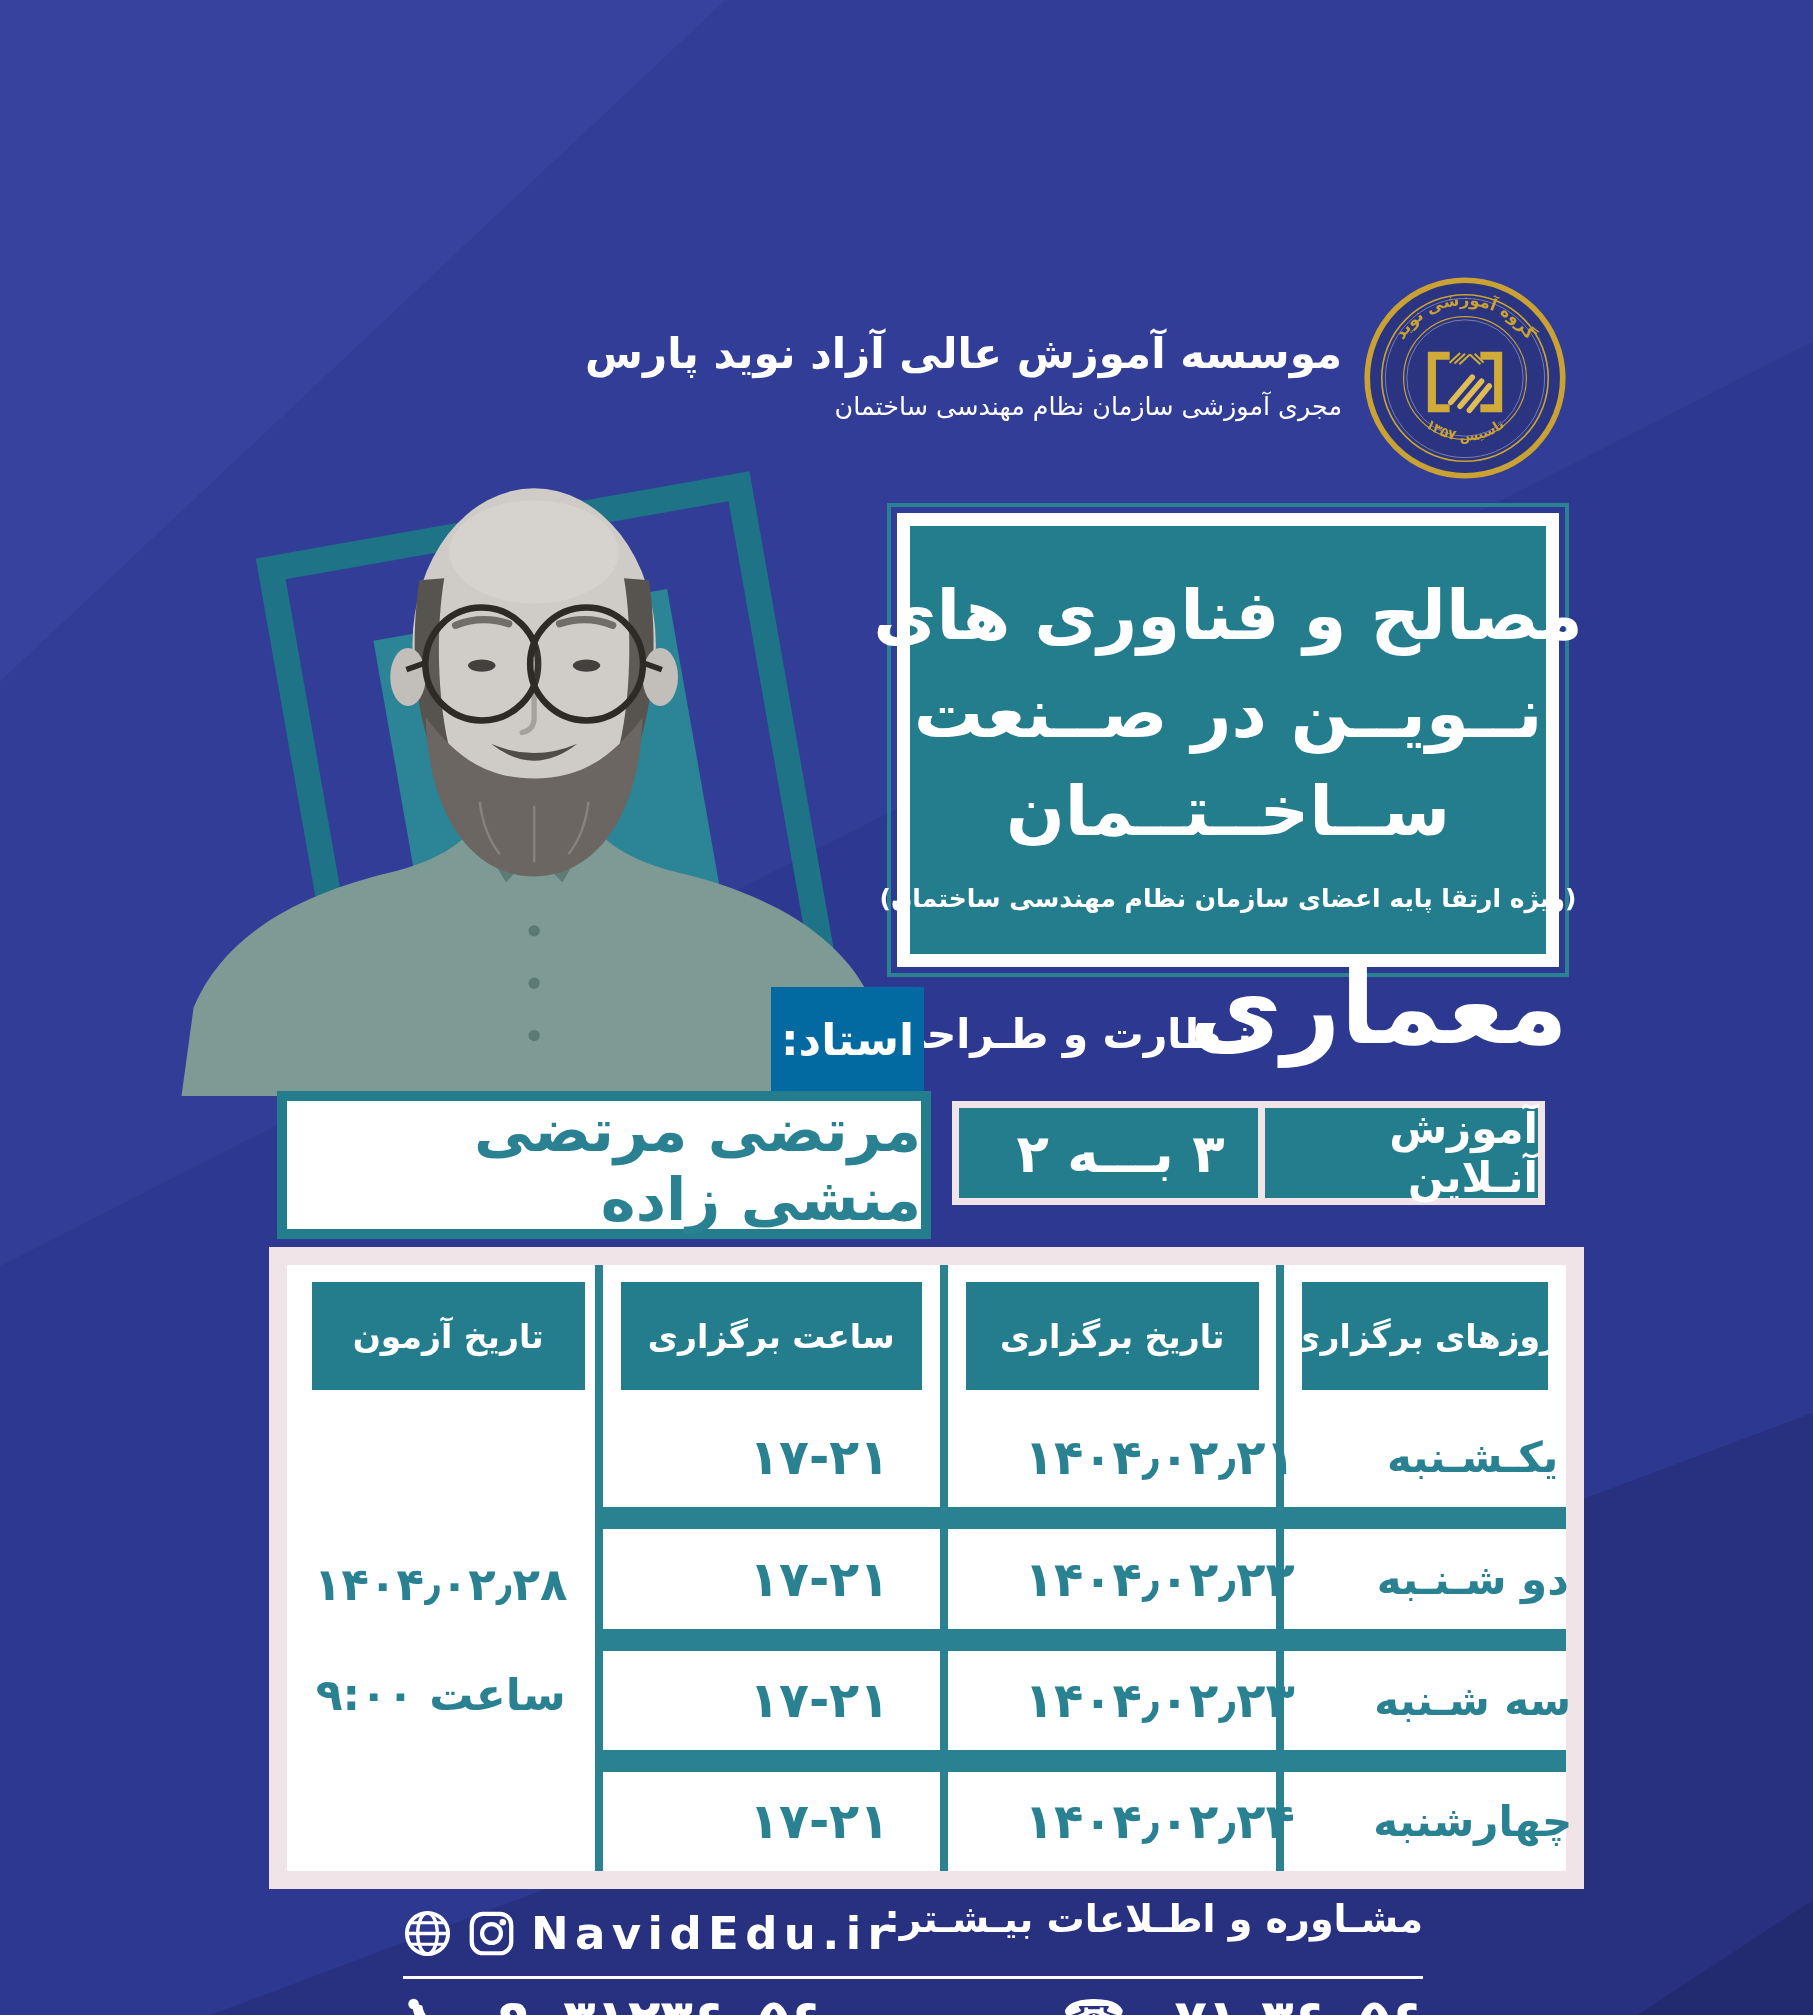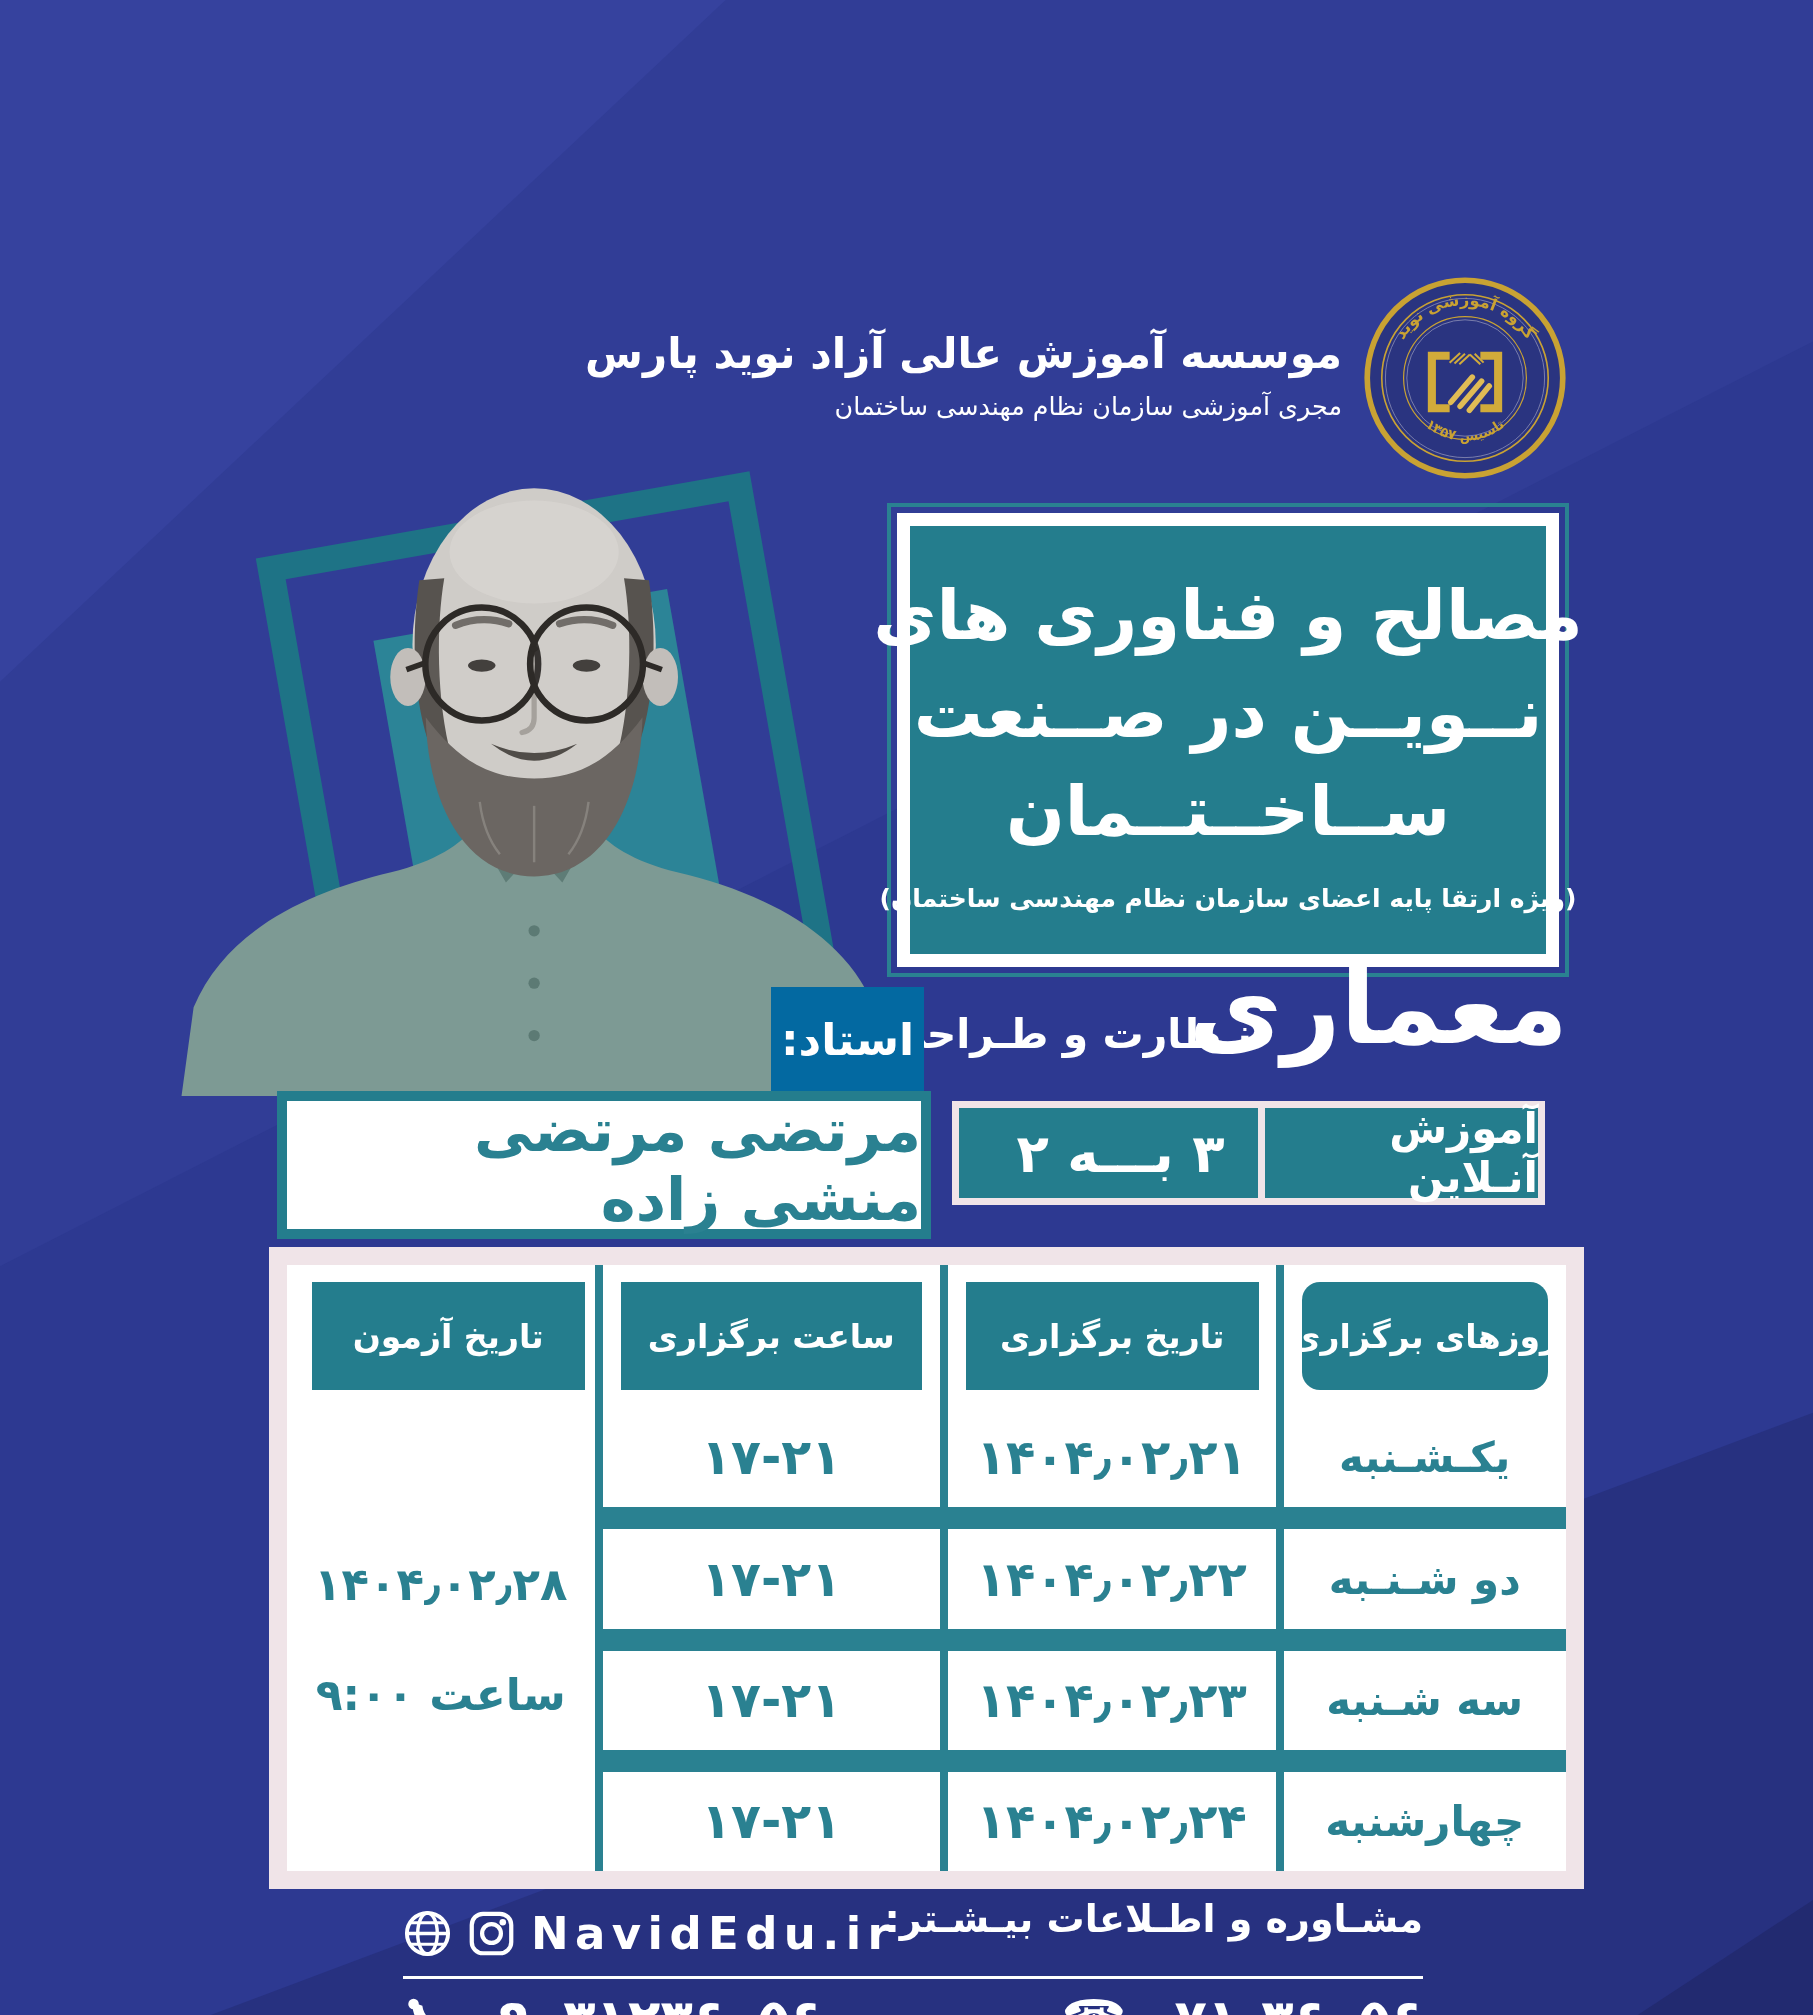--- a/index.html
+++ b/index.html
@@ -53,21 +53,21 @@
 
   
   .sched{position:absolute;left:269px;top:1247px;width:1315px;height:642px;background:#f0e4e8;
     padding:17.7px;box-sizing:border-box;}
   .sched-inner{position:relative;width:100%;height:100%;background:#fff;direction:rtl;}
   .vd{position:absolute;top:0;bottom:0;width:8px;background:#2a8191;}
   .hd{position:absolute;left:316px;width:963px;height:22.6px;background:#2a8191;}
   .hdr{position:absolute;top:17.7px;height:108px;background:#247d8d;color:#fff;font-weight:bold;
     font-size:33px;display:flex;align-items:center;justify-content:center;white-space:nowrap;}
   .cell{position:absolute;display:flex;align-items:center;justify-content:center;
-    color:#2a8191;font-weight:bold;}
+    color:#2a8191;font-weight:bold;padding-left:48px;}
   .cell-day{left:997px;width:282px;font-size:42px;}
   .cell-date{left:661px;width:328px;font-size:48px;}
   .cell-time{left:316px;width:337px;font-size:49px;}
   .r1{top:143px;height:99px;} .r2{top:265px;height:99px;}
   .r3{top:386px;height:99px;} .r4{top:507px;height:99px;}
   .exam-cell{position:absolute;left:0;top:143px;width:308px;height:463px;display:flex;
     flex-direction:column;align-items:center;justify-content:center;gap:58px;
     color:#2a8191;font-weight:bold;}
   .exam-date{font-size:45px;} .exam-time{font-size:44px;}
 
@@ -196,21 +196,21 @@
 
   <div class="sched">
     <div class="sched-inner">
       <div class="vd" style="right:282px;"></div>
       <div class="vd" style="right:618px;"></div>
       <div class="vd" style="right:963px;"></div>
       <div class="hd" style="top:242px;"></div>
       <div class="hd" style="top:364px;"></div>
       <div class="hd" style="top:485px;"></div>
 
-      <div class="hdr" style="left:1015px;width:246px;border-radius:18px;">روزهای برگزاری</div>
+      <div class="hdr" style="left:1015px;width:246px;">روزهای برگزاری</div>
       <div class="hdr" style="left:679px;width:293px;">تاریخ برگزاری</div>
       <div class="hdr" style="left:334px;width:301px;">ساعت برگزاری</div>
       <div class="hdr" style="left:25px;width:273px;">تاریخ آزمون</div>
 
       <div class="cell cell-day r1">یکـشـنبه</div>
       <div class="cell cell-date r1">۱۴۰۴٫۰۲٫۲۱</div>
       <div class="cell cell-time r1">۱۷-۲۱</div>
 
       <div class="cell cell-day r2">دو شـنـبه</div>
       <div class="cell cell-date r2">۱۴۰۴٫۰۲٫۲۲</div>

